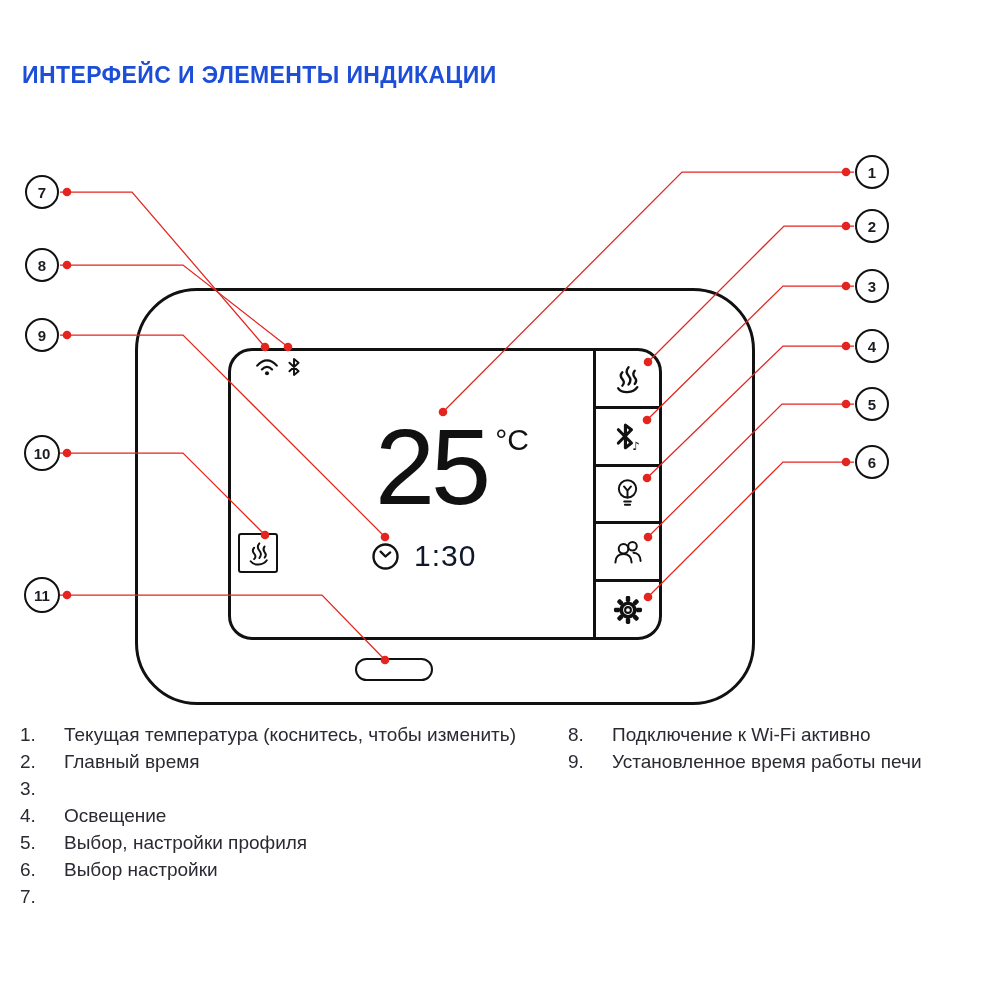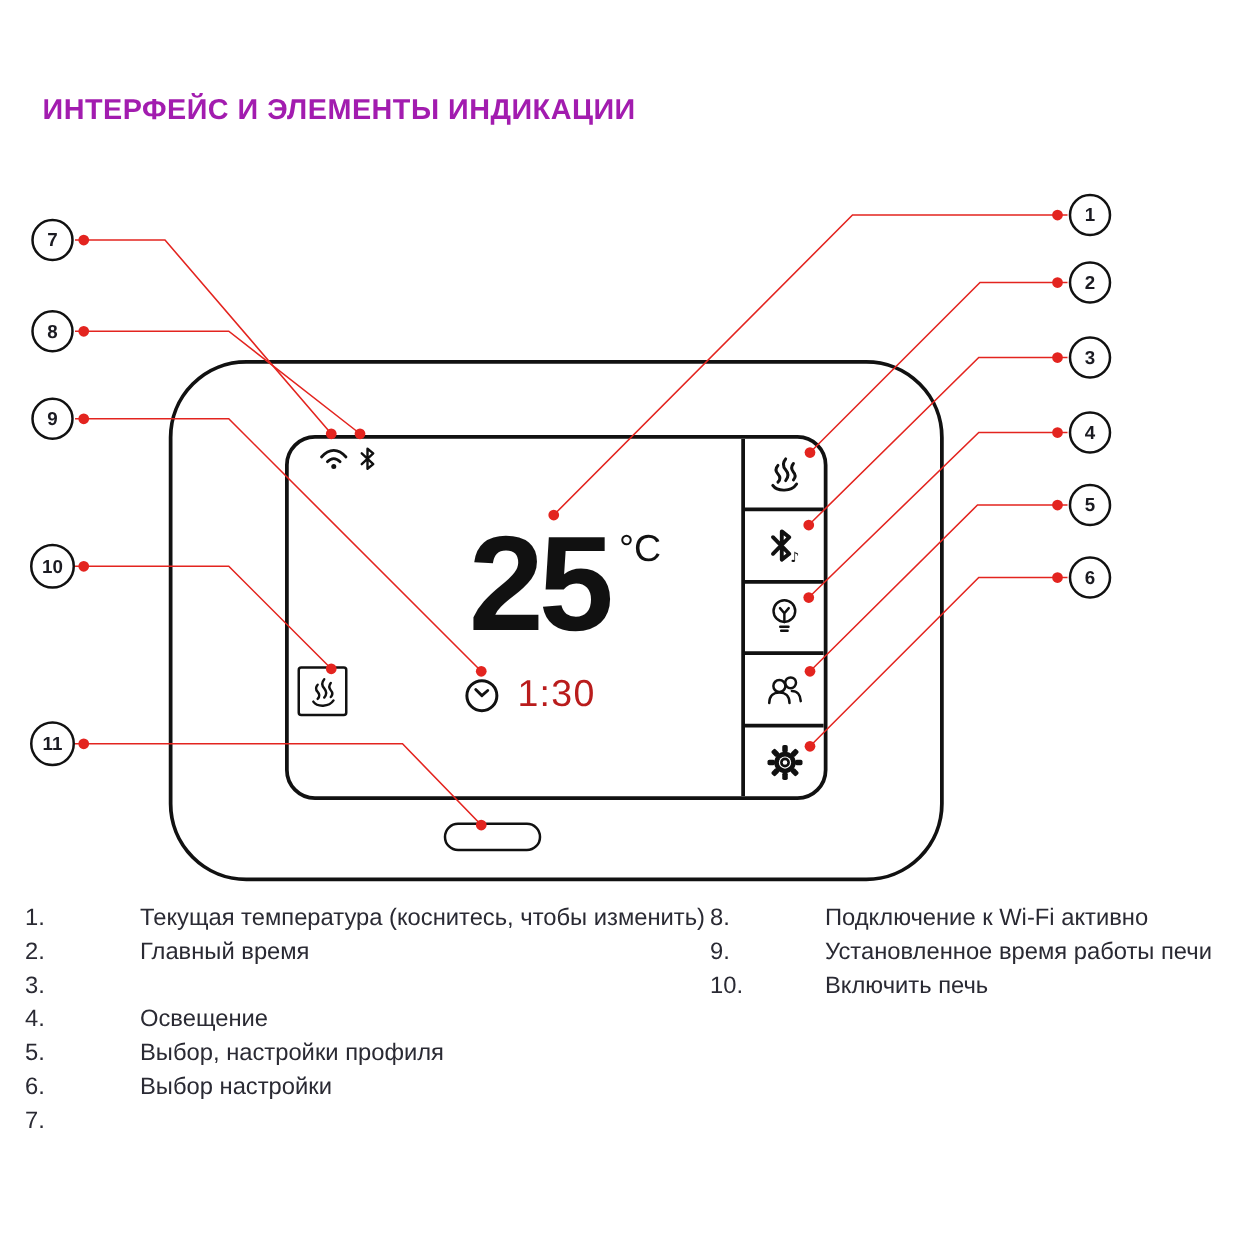--- a/index.html
+++ b/index.html
@@ -1,30 +1,30 @@
 <!DOCTYPE html>
 <html><head>
 <meta charset="utf-8">
 <style>
   html,body{margin:0;padding:0;background:#fff;}
   .stage{position:relative;width:1000px;height:1000px;background:#fff;overflow:hidden;
          font-family:"Liberation Sans", sans-serif;color:#24242e;}
   .title{position:absolute;left:22px;top:62px;font-size:23px;font-weight:700;
-         letter-spacing:.4px;color:#a21caf;margin:12px;}
+         letter-spacing:.4px;color:#1d4ed8;margin:0;}
   
   .device{position:absolute;left:135px;top:288px;width:620px;height:417px;
           border:3px solid #111;border-radius:62px;box-sizing:border-box;z-index:1;background:#fff;}
   .screen{position:absolute;left:90px;top:57px;width:434px;height:292px;
           border:3px solid #111;border-radius:24px;box-sizing:border-box;overflow:hidden;background:#fff;}
   .statusbar{position:absolute;left:24px;top:6px;display:flex;gap:8px;align-items:center;}
   .temp{position:absolute;left:144px;top:66px;display:flex;align-items:flex-start;}
-  .temp .val{font-size:108px;line-height:.92;font-weight:700;letter-spacing:-4px;color:#111;}
+  .temp .val{font-size:108px;line-height:.92;font-weight:400;letter-spacing:-4px;color:#111;}
   .temp .unit{font-size:30px;font-weight:400;color:#111;margin-left:8px;margin-top:6px;letter-spacing:0;}
   .timerow{position:absolute;left:140px;top:188px;display:flex;align-items:center;gap:14px;}
-  .timerow .tval{font-size:30px;color:#b91c1c;letter-spacing:1px;}
+  .timerow .tval{font-size:30px;color:#0f172a;letter-spacing:1px;}
   .stovebtn{position:absolute;left:7px;top:182px;width:40px;height:40px;border:2.5px solid #111;
             border-radius:3px;box-sizing:border-box;display:flex;align-items:center;justify-content:center;background:#fff;}
   .sidebar{position:absolute;right:0;top:0;bottom:0;width:66px;border-left:3px solid #111;
            box-sizing:border-box;display:flex;flex-direction:column;}
   .cell{flex:1;display:flex;align-items:center;justify-content:center;}
   .cell + .cell{border-top:3px solid #111;}
   .homepill{position:absolute;left:217px;top:367px;width:78px;height:23px;border:2.5px solid #111;
             border-radius:12px;box-sizing:border-box;background:#fff;}
   
   .leaders{position:absolute;left:0;top:0;z-index:4;pointer-events:none;}
@@ -33,21 +33,21 @@
   
   .co{position:absolute;width:34px;height:34px;border:2px solid #111;border-radius:50%;
       box-sizing:border-box;background:#fff;z-index:5;display:flex;align-items:center;
       justify-content:center;font-size:15px;font-weight:600;color:#1b1b22;}
   
   .legend{position:absolute;top:724px;display:flex;flex-direction:column;z-index:2;}
   .legend.lcol{left:20px;width:520px;}
   .legend.rcol{left:568px;width:425px;}
   .lrow{display:flex;align-items:flex-start;height:27px;font-size:19px;color:#2a2a33;}
   .lrow .n{width:44px;flex:0 0 44px;}
-  .lrow .t{flex:1;white-space:nowrap;margin-left:48px;}
+  .lrow .t{flex:1;white-space:nowrap;}
   .ic{display:inline-flex;align-items:center;justify-content:center;}
   svg{display:block;}
 </style>
 </head>
 <body>
 
 <div class="stage">
 
   <h1 class="title">ИНТЕРФЕЙС И ЭЛЕМЕНТЫ ИНДИКАЦИИ</h1>
 
@@ -242,19 +242,15 @@
   </div>
   <div class="legend rcol">
     <div class="lrow">
         <span class="n">8.</span>
         <span class="t">Подключение к Wi-Fi активно</span>
       </div>
     <div class="lrow">
         <span class="n">9.</span>
         <span class="t">Установленное время работы печи</span>
       </div>
-    <div class="lrow">
-        <span class="n">10.</span>
-        <span class="t">Включить печь</span>
-      </div>
   </div>
 
 </div>
 
 </body></html>

